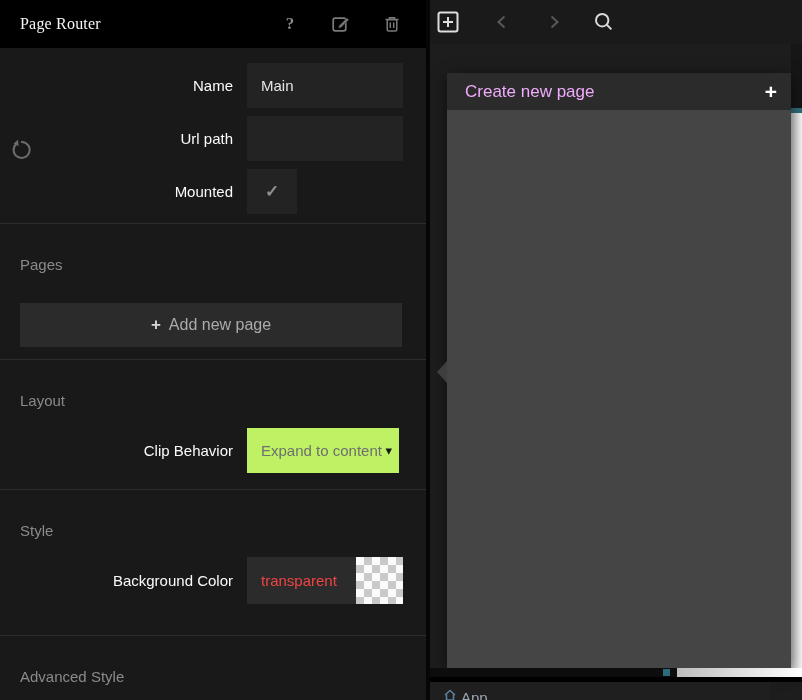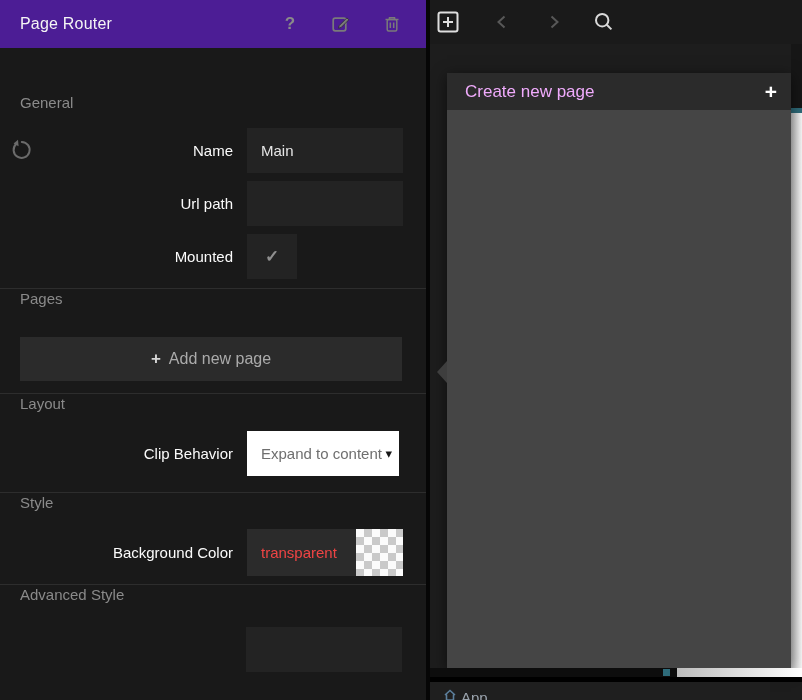--- a/index.html
+++ b/index.html
@@ -2,54 +2,54 @@
 <html><head>
 <meta charset="utf-8">
 <style>
   * { margin:0; padding:0; box-sizing:border-box; }
   html,body { background:#101010; }
   body { font-family:"Liberation Sans", sans-serif; }
   #app { position:relative; width:802px; height:700px; overflow:hidden; background:#191919; }
 
   
   .left-panel { position:absolute; left:0; top:0; width:426px; height:700px; background:#191919; overflow:hidden; }
-  .panel-header { height:48px; background:#4c1d95; display:flex; align-items:center; padding:0 24px 0 20px; }
+  .panel-header { height:48px; background:#000000; display:flex; align-items:center; padding:0 24px 0 20px;font-family:Liberation Serif, serif; }
   .panel-title { flex:1; color:#f5f5f5; font-size:16px; letter-spacing:.2px; }
   .hdr-icons { display:flex; align-items:center; gap:31px; }
   .hdr-icon { width:20px; height:20px; display:flex; align-items:center; justify-content:center; cursor:pointer; }
   .help-glyph { color:#8a8a8a; font-size:17px; font-weight:bold; }
 
   .section-label { color:#8a8a8a; font-size:15px; padding-left:20px; line-height:20px; }
   .divider { height:1px; background:#2d2d2d; }
 
   .row { display:flex; align-items:center; justify-content:flex-end; padding-right:23px; height:45px; margin-bottom:8px; }
   .row-label { color:#fbfbfb; font-size:15px; margin-right:14px; white-space:nowrap; }
   .field-slot { width:156px; height:45px; position:relative; }
   .text-input { width:156px; height:45px; background:#232323; border:none; outline:none; color:#e5e5e5;
                 font-size:15px; padding:0 12px 0 14px; font-family:"Liberation Sans", sans-serif; }
   .checkbox { width:50px; height:45px; background:#232323; display:flex; align-items:center; justify-content:center; cursor:pointer; }
   .check-glyph { color:#8f8f8f; font-size:17px; font-weight:bold; }
 
   .add-page-btn { display:block; margin:28px 0 0 20px; width:382px; height:44px; background:#2b2b2b; border:none;
                   color:#ababab; font-size:16px; cursor:pointer; font-family:"Liberation Sans", sans-serif; }
   .add-page-btn .plus { color:#d6d6d6; font-weight:bold; margin-right:8px; font-size:17px; }
 
-  .select-field { width:152px; height:45px; background:#ffffff; position:relative; color:#6f6f6f; font-size:15px;
+  .select-field { width:152px; height:45px; background:#bef264; position:relative; color:#6f6f6f; font-size:15px;
                   line-height:45px; padding-left:14px; white-space:nowrap; overflow:hidden; cursor:pointer; }
   .select-caret { position:absolute; right:7px; top:0; line-height:45px; color:#161616; font-size:13px; }
 
   .color-field { width:156px; height:47px; background:#2b2b2b; position:relative; color:#ef4444; font-size:15px;
                  line-height:47px; padding-left:14px; white-space:nowrap; overflow:hidden; cursor:pointer; }
   .swatch { position:absolute; right:0; top:0; width:47px; height:47px;
             background:conic-gradient(#c9c9c9 25%, #fbfbfb 0 50%, #c9c9c9 0 75%, #fbfbfb 0);
             background-size:16px 16px; }
 
   .reset-icon { position:absolute; left:10px; top:139px; width:22px; height:22px; cursor:pointer; }
 
-  .mt45{margin-top:45px;} .mt15{margin-top:0;} .mt16{margin-top:16px;} .mt17{margin-top:17px;}
+  .mt45{margin-top:45px;} .mt15{margin-top:31px;} .mt16{margin-top:16px;} .mt17{margin-top:17px;}
   .mt9{margin-top:9px;} .mt12{margin-top:12px;} .mt22{margin-top:22px;}
   .rows { margin-top:15px; }
   .partial-field { margin-left:246px; width:156px; height:45px; background:#232323; }
 
   
   .v-divider { position:absolute; left:426px; top:0; width:4px; height:700px; background:#060606; }
 
   
   .right-panel { position:absolute; left:430px; top:0; width:372px; height:700px; background:#1d1d1d; overflow:hidden; }
   .toolbar { position:absolute; left:0; top:0; width:372px; height:44px; background:#1a1a1a; }
@@ -107,21 +107,20 @@
       </div>
     </header>
 
     <div class="reset-icon">
       <svg width="22" height="22" viewBox="0 0 22 22">
         <path d="M6.2 5 A8 8 0 1 0 11.8 2.9" fill="none" stroke="#6b6b6b" stroke-width="2" stroke-linecap="round"></path>
         <path d="M8 0.8 L3.6 4.6 L8.6 7.2 Z" fill="#6b6b6b"></path>
       </svg>
     </div>
 
-    <div class="section-label mt45">General</div>
     <div class="rows">
       <div class="row">
         <span class="row-label">Name</span>
         <div class="field-slot">
           <input class="text-input" type="text" value="Main" style="">
         </div>
       </div>
       <div class="row">
         <span class="row-label">Url path</span>
         <div class="field-slot">

